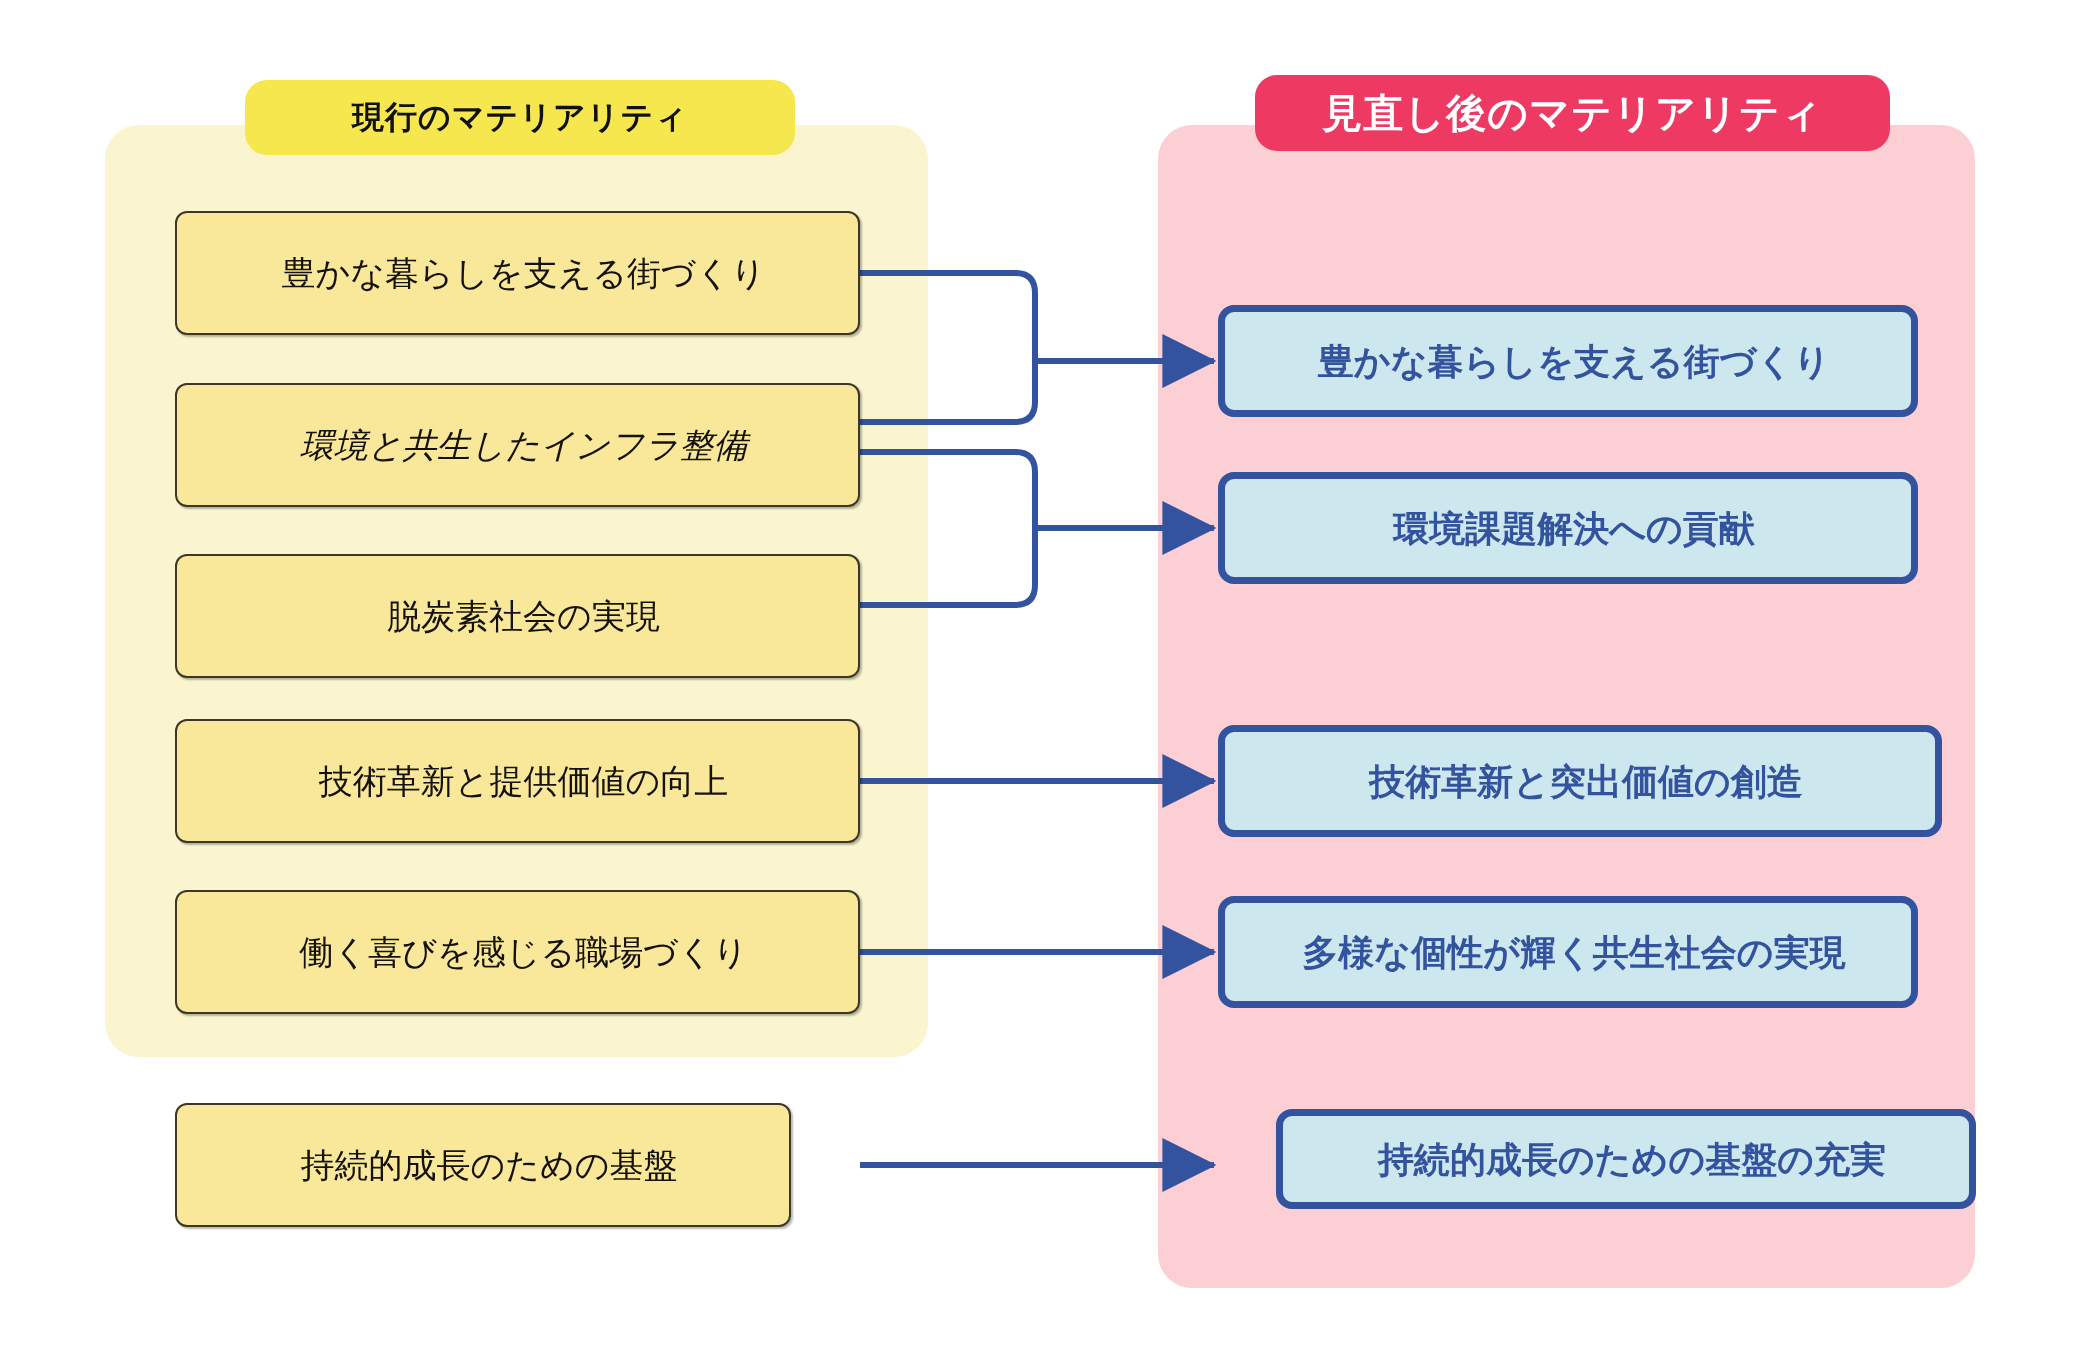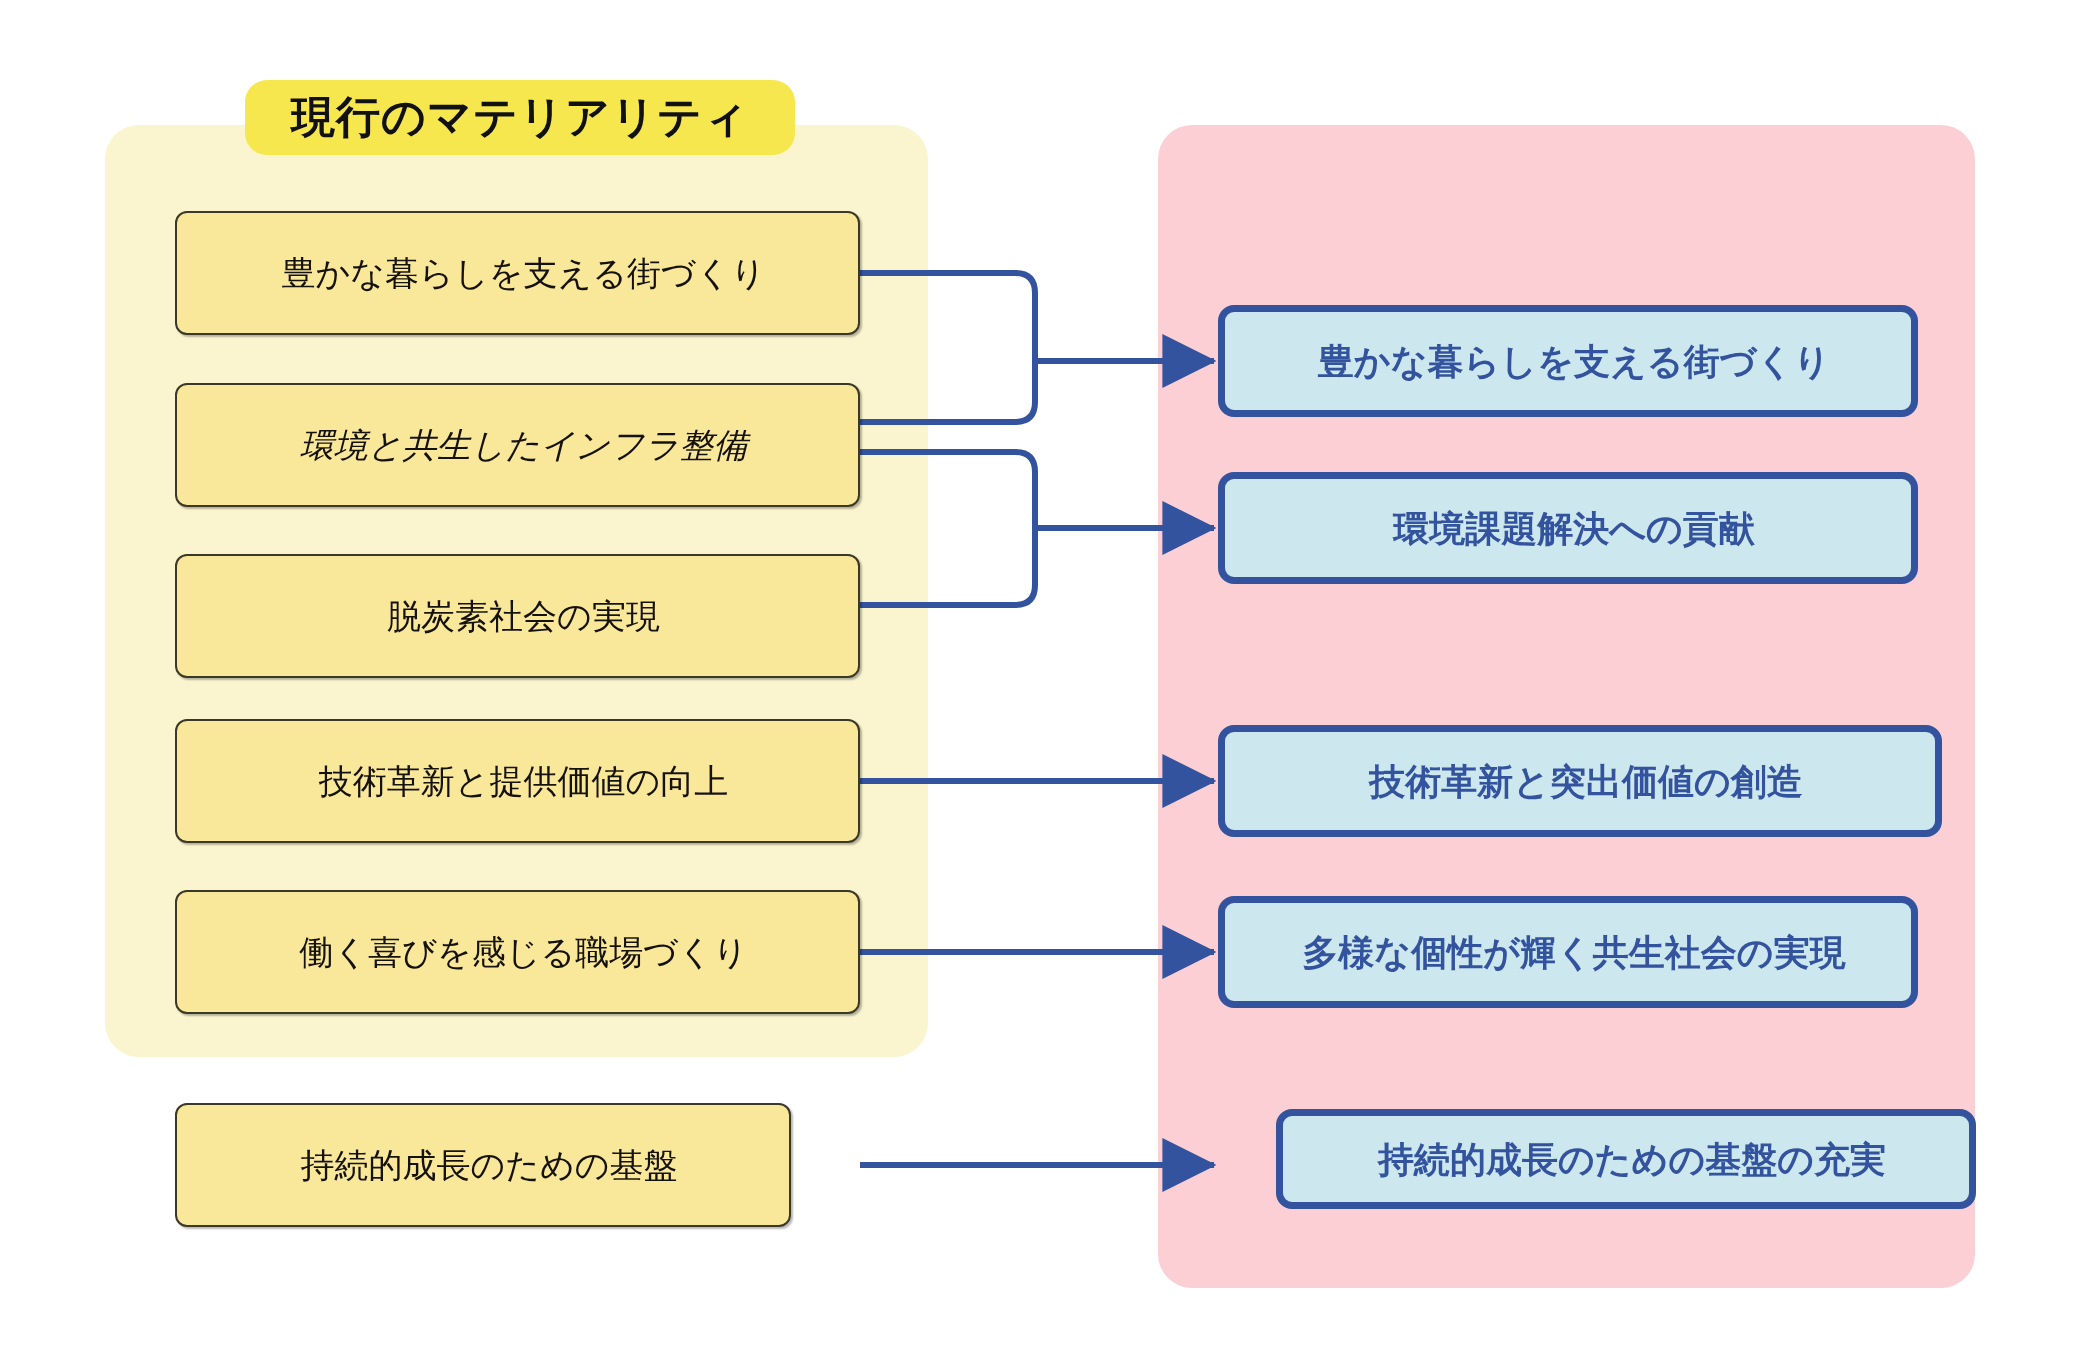--- a/index.html
+++ b/index.html
@@ -6,21 +6,21 @@
   body{width:2084px;height:1355px;position:relative;overflow:hidden;
        font-family:"Liberation Sans","DejaVu Sans",sans-serif;}
   #stage{position:absolute;left:0;top:0;width:2084px;height:1355px;background:#fff;}
 
   .panel{position:absolute;border-radius:34px;}
   .panel-left{background:#FAF5CF;}
   .panel-right{background:#FBCFD3;}
 
   .badge{position:absolute;border-radius:22px;display:flex;align-items:center;
          justify-content:center;font-weight:bold;letter-spacing:1px;}
-  .badge-left{background:#F7E74E;color:#111111;font-size:44px;}
+  .badge-left{background:#F7E74E;color:#111111;font-size:32px;}
   .badge-right{background:#EE3A63;color:#ffffff;font-size:40px;}
 
   .node{position:absolute;display:flex;align-items:center;justify-content:center;
         box-sizing:border-box;text-align:center;line-height:1.25;padding-left:12px;}
   .node-left{background:#F9E79A;border:2px solid #3C3828;border-radius:12px;
              color:#15110B;font-size:34px;font-weight:normal;
              box-shadow:2px 2px 2px rgba(0,0,0,0.28);}
   .node-right{background:#CCE8EE;border:7px solid #33539E;border-radius:16px;
               color:#33539E;font-size:36px;font-weight:bold;}
 
@@ -33,20 +33,23 @@
 <div id="stage">
 
   <div class="panel panel-left" style="left:105px;top:125px;width:823px;height:932px;"></div>
 
   <div class="badge badge-left" style="left:245px;top:80px;width:550px;height:75px;">
     <span>現行のマテリアリティ</span>
   </div>
 
   <div class="panel panel-right" style="left:1158px;top:125px;width:817px;height:1163px;"></div>
 
+  <div class="badge badge-right" style="left:1255px;top:75px;width:635px;height:76px;">
+    <span>見直し後のマテリアリティ</span>
+  </div>
 
   <svg id="wires" viewBox="0 0 2084 1355">
     <defs>
       <marker id="arrowHead" markerWidth="9" markerHeight="9" refX="8.6" refY="4.5" orient="auto" markerUnits="strokeWidth">
         <path d="M0,0 L9,4.5 L0,9 z" fill="#33539E"></path>
       </marker>
     </defs>
     <g fill="none" stroke="#33539E" stroke-width="6" stroke-linecap="butt" stroke-linejoin="round">
 
       <path d="M860,273 L1015,273 Q1035,273 1035,293 L1035,402 Q1035,422 1015,422 L860,422"></path>

